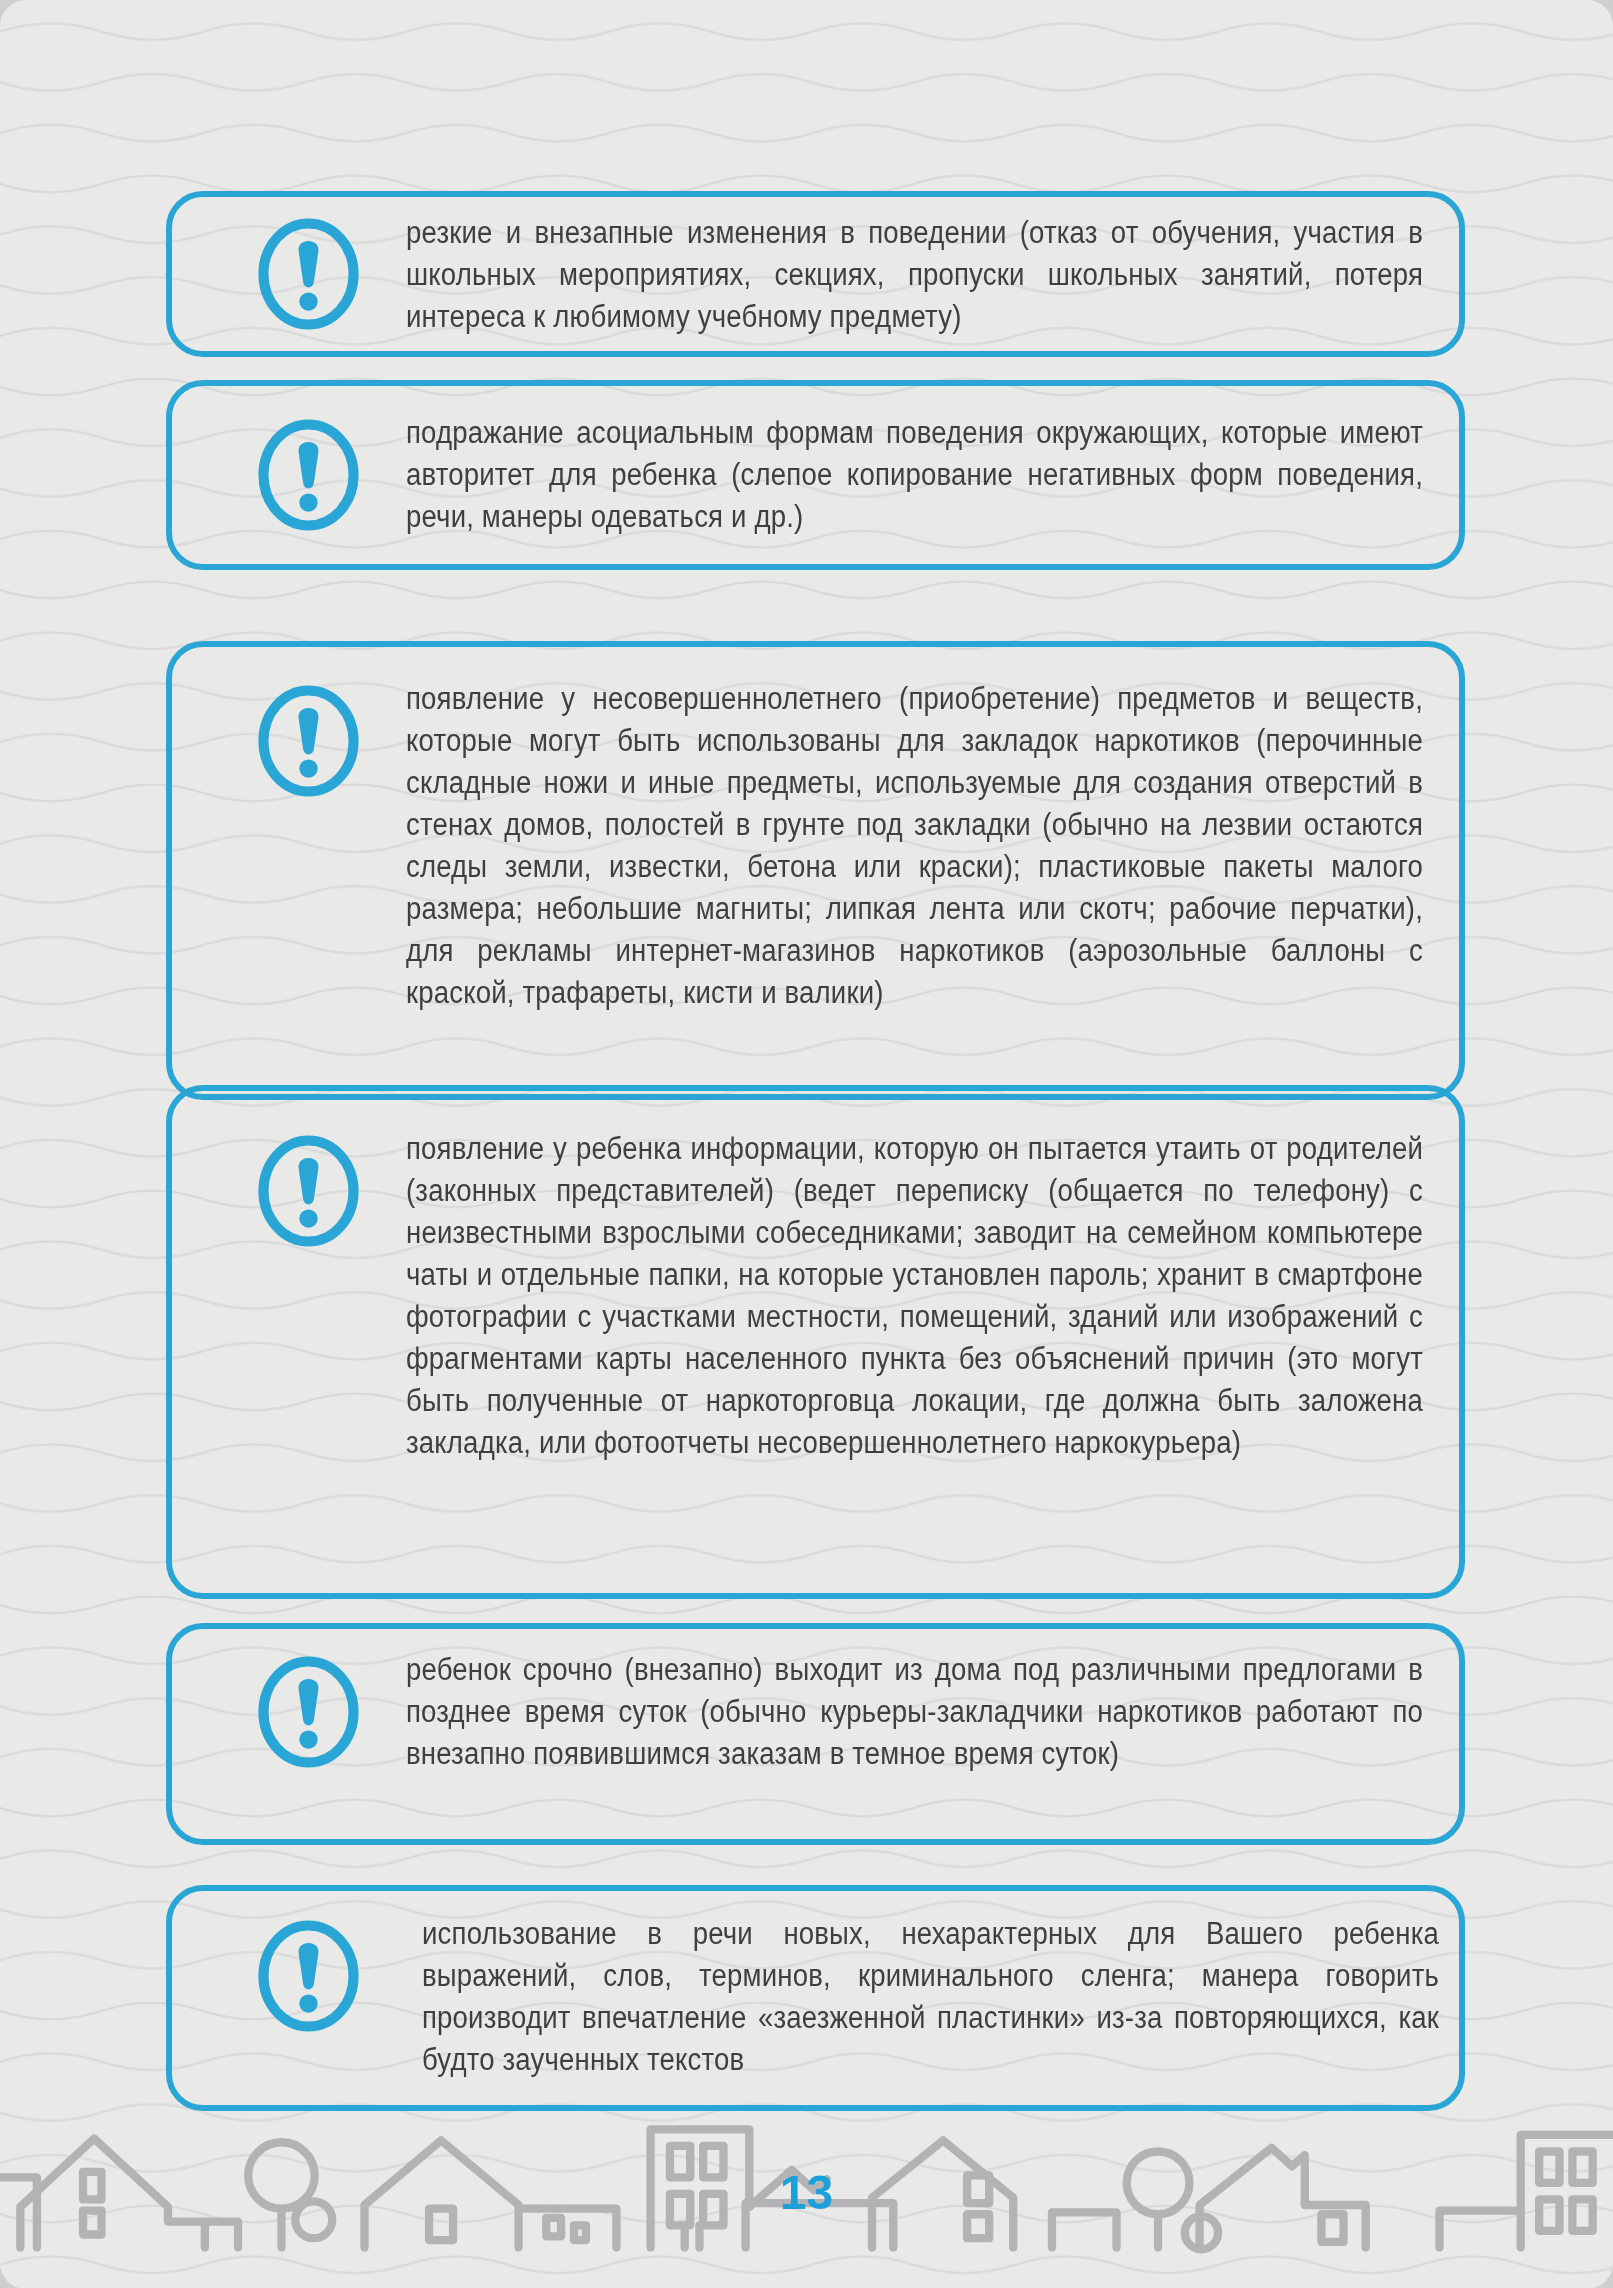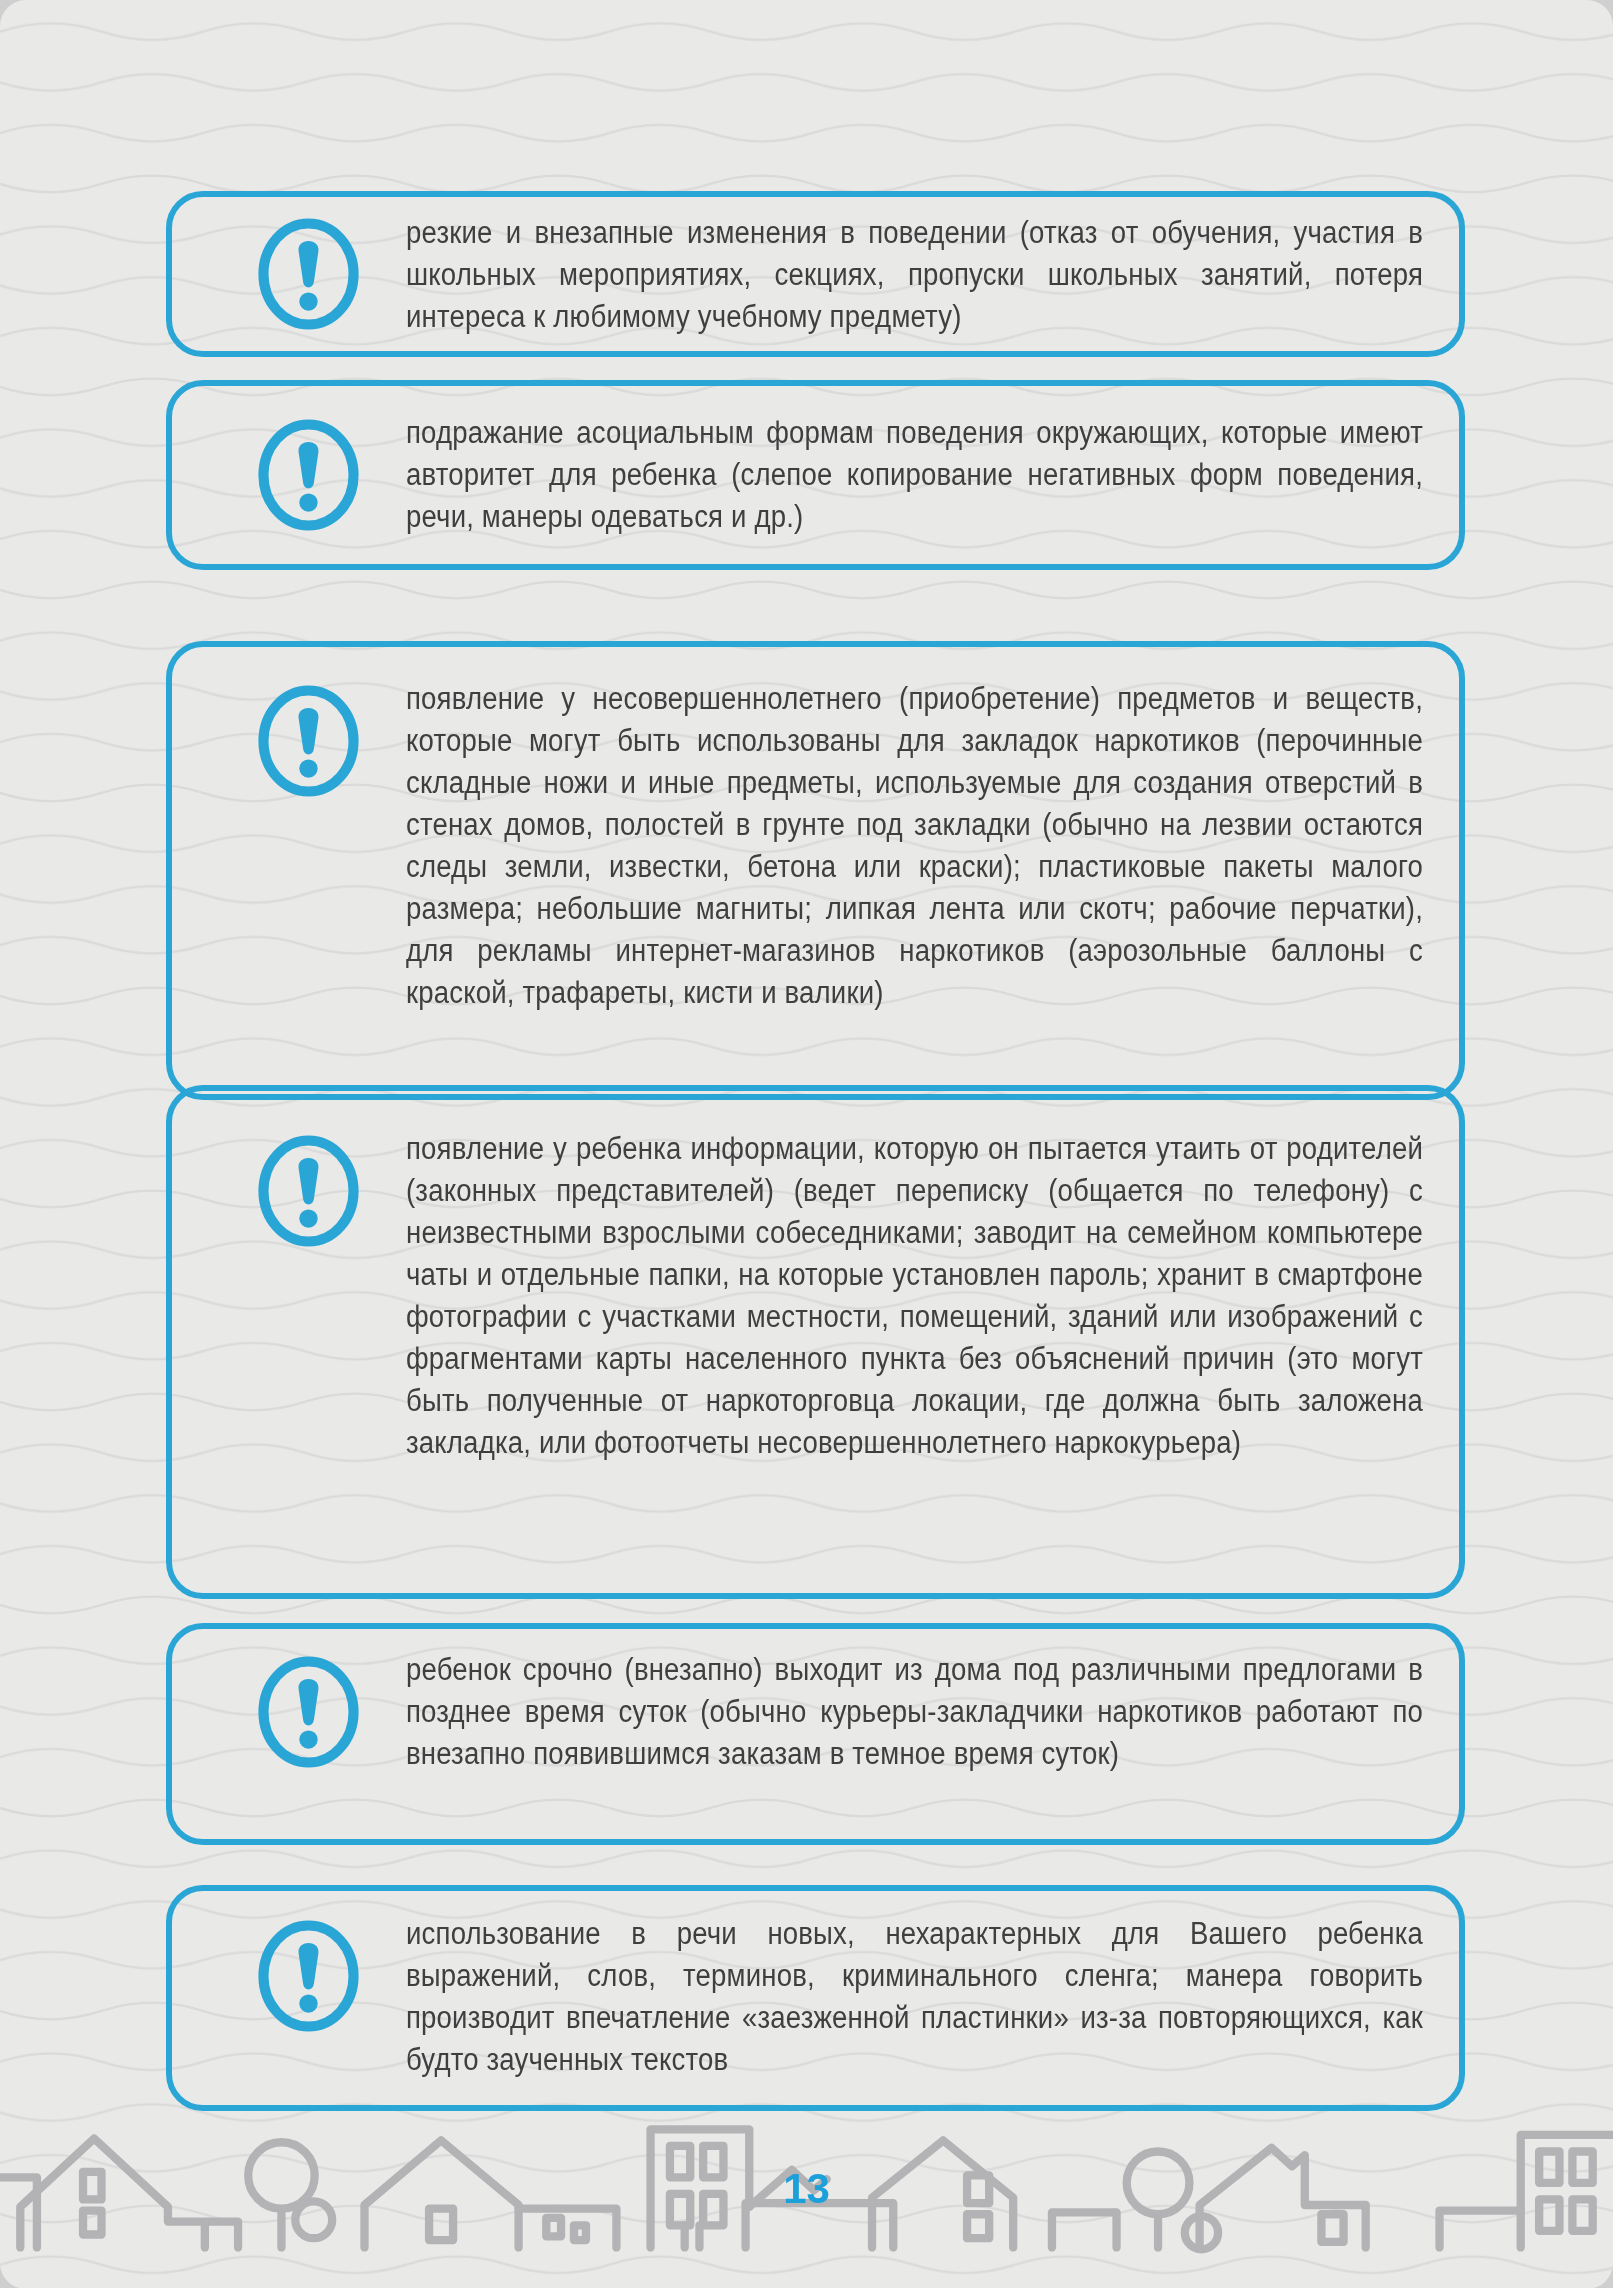--- a/index.html
+++ b/index.html
@@ -22,41 +22,41 @@
     display:flex;
     align-items:flex-start;
     padding:0 37px 0 85px;
     background:transparent;
   }
   .b1{top:191px;min-height:166px;padding-top:14.8px;padding-bottom:13px;}
   .b2{top:380px;min-height:190px;padding-top:26px;padding-bottom:24px;}
   .b3{top:594px;min-height:459px;padding-top:31px;padding-bottom:28px;margin-top:47px;}
   .b4{top:1085px;min-height:514px;padding-top:37px;padding-bottom:22px;}
   .b5{top:1623px;min-height:222px;padding-top:20px;padding-bottom:18.5px;}
-  .b6{top:1885px;min-height:226px;padding-top:22px;padding-bottom:20px;}
+  .b6{top:1885px;min-height:226px;padding-top:22px;padding-bottom:20px;gap:16px;}
   .warn-icon{flex:0 0 103px;width:103px;height:114px;margin-top:5.5px;margin-right:46px;}
   .warn-icon svg{display:block;width:103px;height:114px;}
   .text-wrap{flex:1 1 auto;min-width:0;}
   .box-text{
     margin:0;
     width:1144px;
     transform:scaleX(0.889);
     transform-origin:0 0;
     font-size:31px;
     line-height:42px;
     letter-spacing:0.2px;
     color:#3f3f3f;
     text-align:justify;
   }
   .skyline{position:absolute;left:0;top:2118px;width:1613px;height:162px;}
   .page-number{
     position:absolute;
     left:0;right:0;top:2165px;
     text-align:center;
-    font-size:42px;
+    font-size:48px;
     font-weight:bold;
     color:#1ba0da;
   }
 </style>
 </head>
 <body>
 
 <div class="page">
 
   <svg class="waves-bg" aria-hidden="true" viewBox="0 0 1748 2480" width="1613" height="2289">

